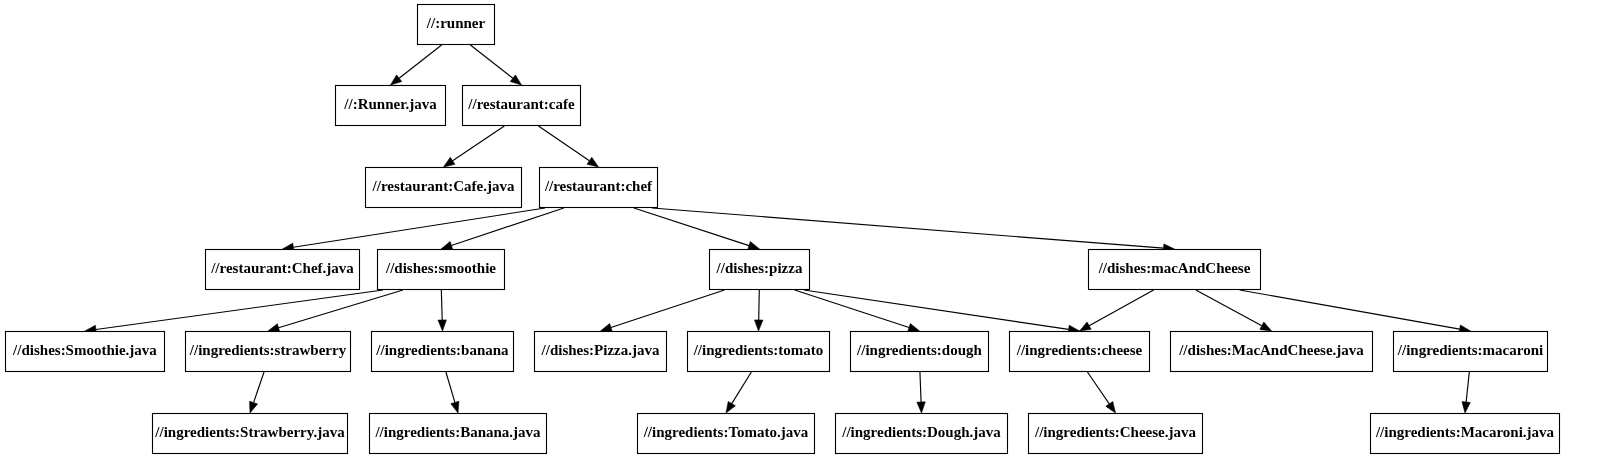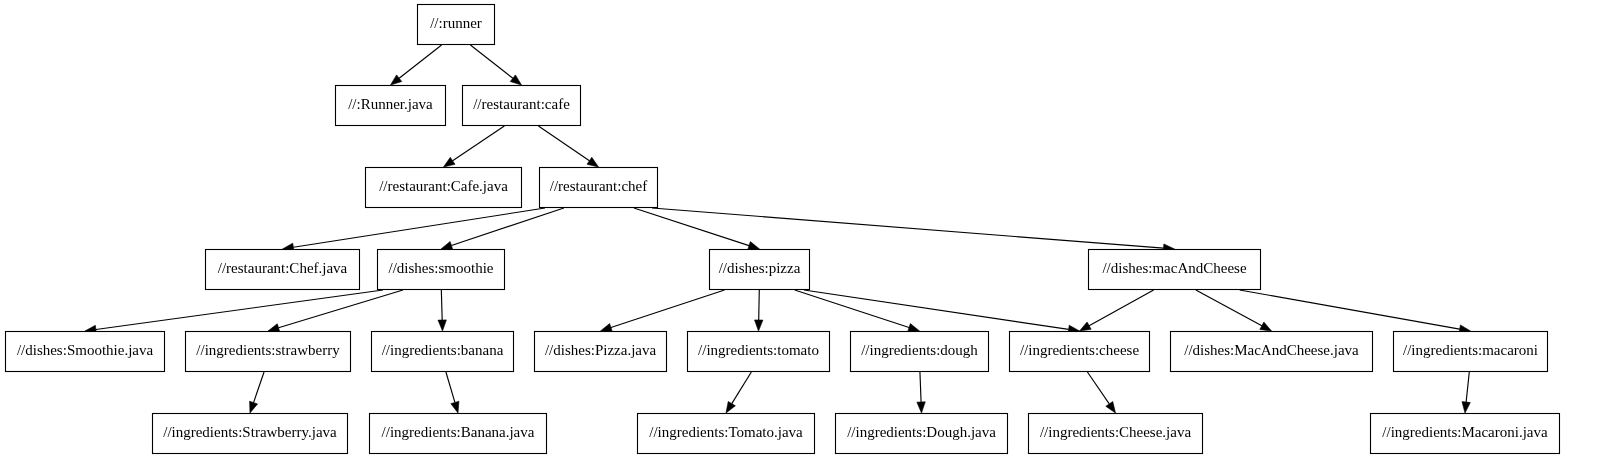--- a/index.html
+++ b/index.html
@@ -7,20 +7,21 @@
     padding: 0;
     background: #ffffff;
   }
   #graph-root {
     position: relative;
     width: 1600px;
     height: 468px;
     background: #ffffff;
     font-family: "Liberation Serif", "DejaVu Serif", serif;
     overflow: hidden;
+    font-weight: bold;
   }
   svg#graph-canvas {
     position: absolute;
     top: 0;
     left: 0;
     width: 1600px;
     height: 468px;
     display: block;
   }
   .node-box {

